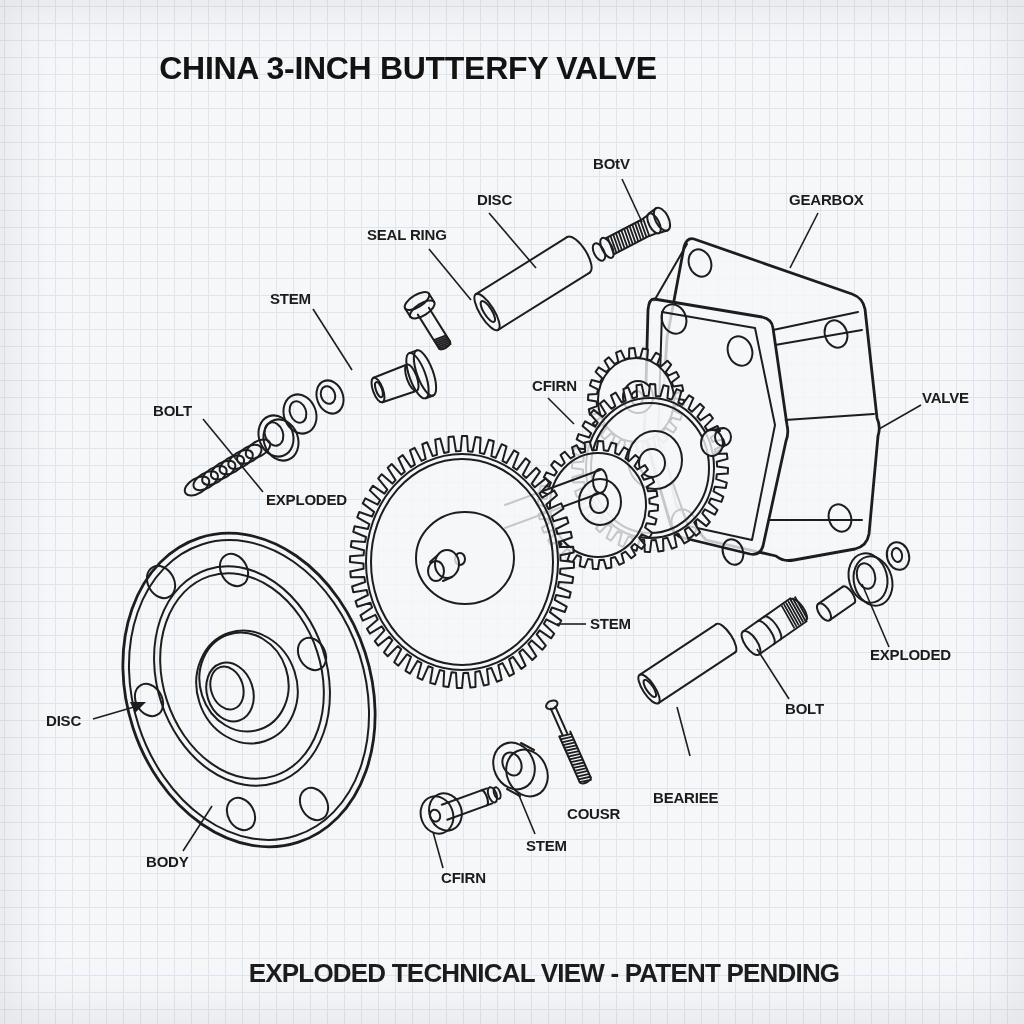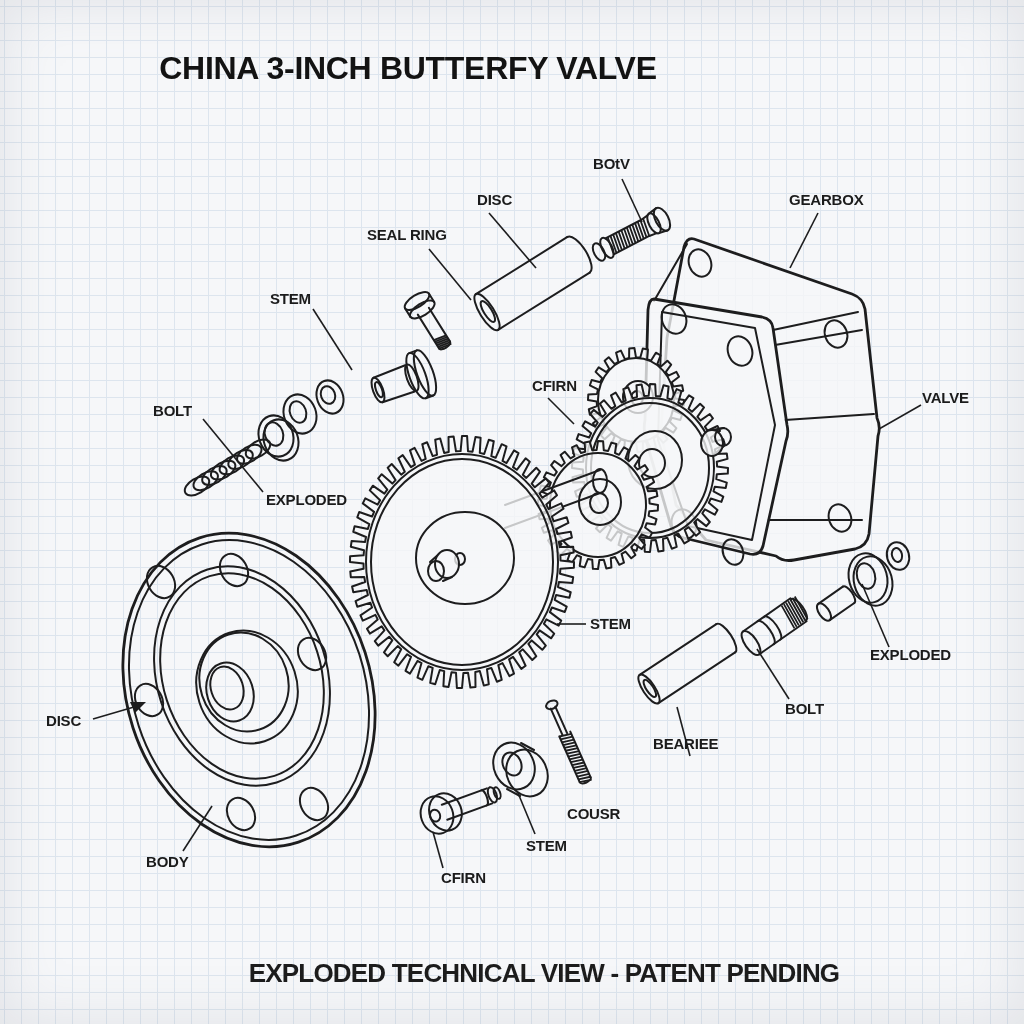--- a/index.html
+++ b/index.html
@@ -273,21 +273,21 @@
   <div class="lbl" style="left:789px;top:191px">GEARBOX</div>
   <div class="lbl" style="left:367px;top:226px">SEAL RING</div>
   <div class="lbl" style="left:270px;top:290px">STEM</div>
   <div class="lbl" style="left:153px;top:402px">BOLT</div>
   <div class="lbl" style="left:266px;top:491px">EXPLODED</div>
   <div class="lbl" style="left:532px;top:377px">CFIRN</div>
   <div class="lbl" style="left:922px;top:389px">VALVE</div>
   <div class="lbl" style="left:590px;top:615px">STEM</div>
   <div class="lbl" style="left:870px;top:646px">EXPLODED</div>
   <div class="lbl" style="left:785px;top:700px">BOLT</div>
-  <div class="lbl" style="left:653px;top:735px">BEARIEE</div>
+  <div class="lbl" style="left:653px;top:789px">BEARIEE</div>
   <div class="lbl" style="left:567px;top:805px">COUSR</div>
   <div class="lbl" style="left:526px;top:837px">STEM</div>
   <div class="lbl" style="left:441px;top:869px">CFIRN</div>
   <div class="lbl" style="left:46px;top:712px">DISC</div>
   <div class="lbl" style="left:146px;top:853px">BODY</div>
 
   <div class="caption">EXPLODED TECHNICAL VIEW - PATENT PENDING</div>
 </div>
 
 </body></html>

